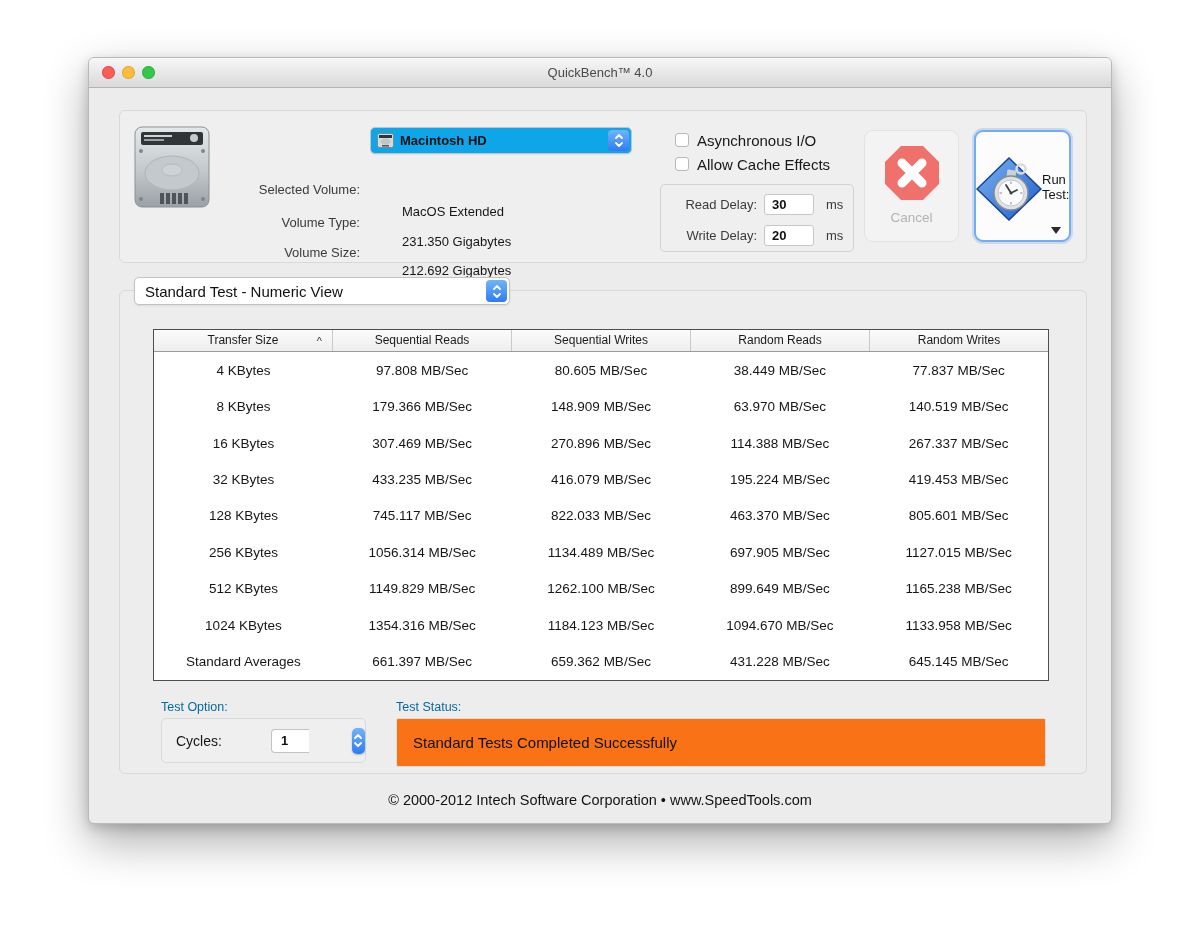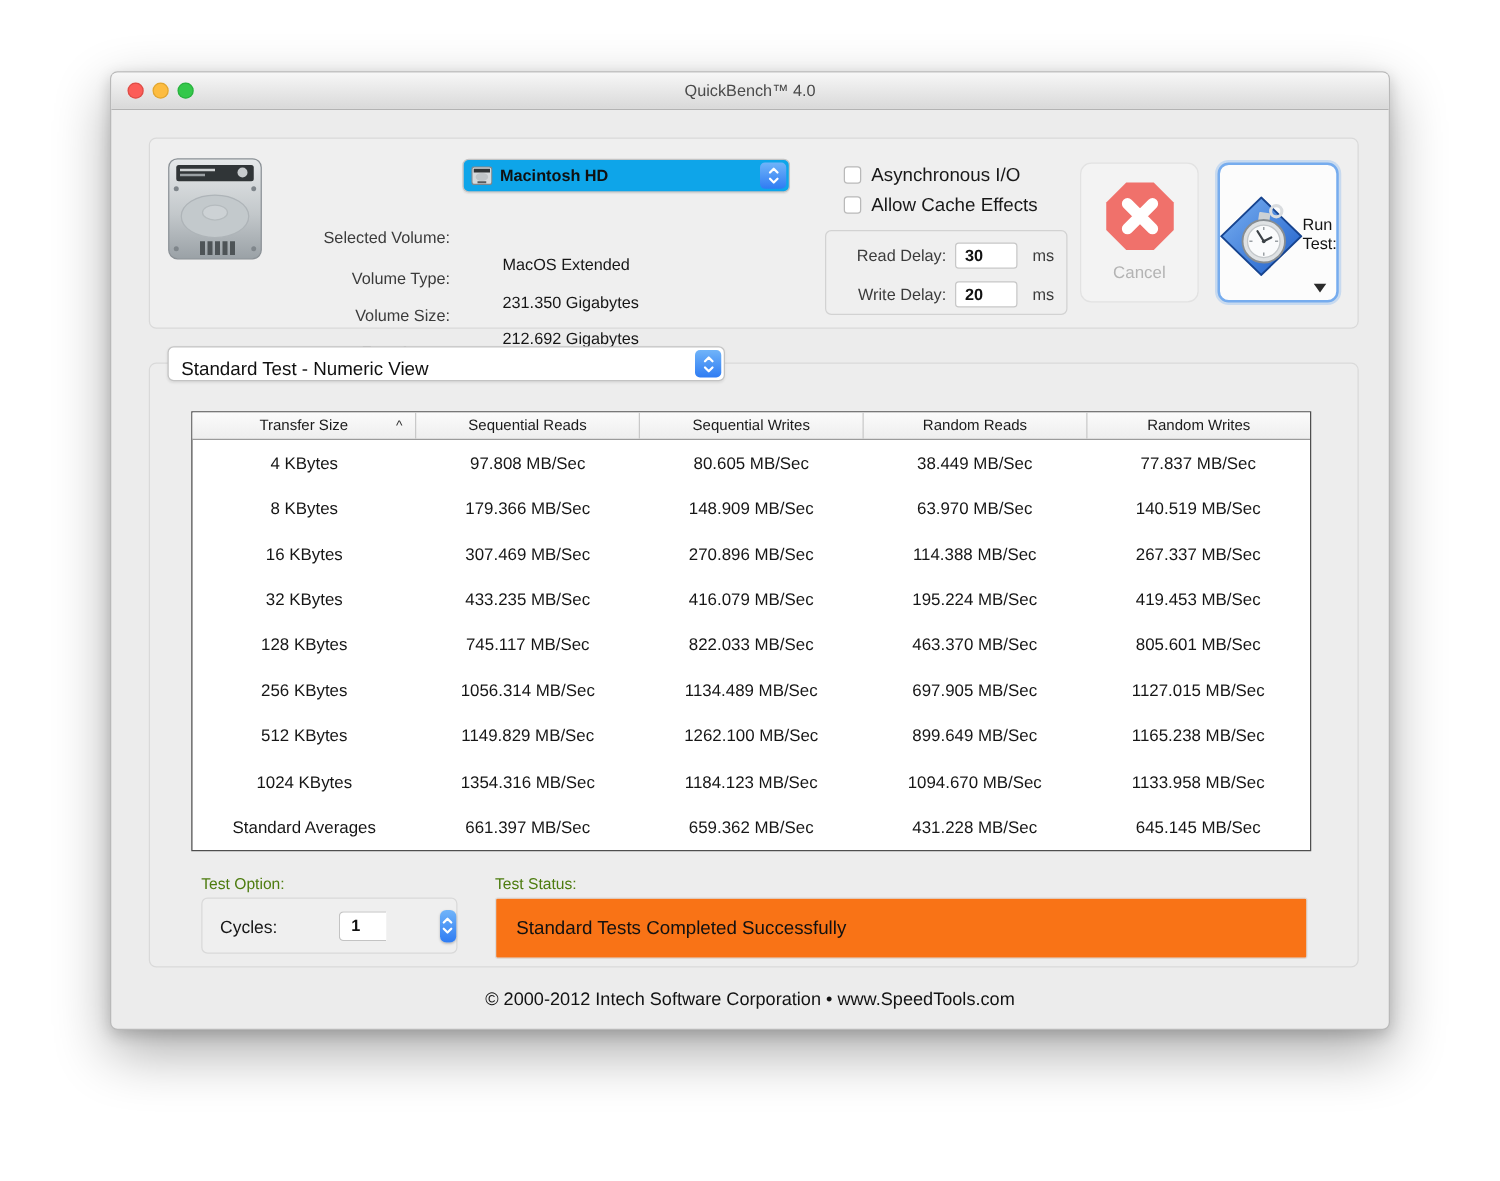--- a/index.html
+++ b/index.html
@@ -64,40 +64,40 @@
     position:absolute;left:854px;top:19px;width:97px;height:112px;background:#fcfcfc;
     border:2px solid #76acee;border-radius:9px;box-sizing:border-box;
     box-shadow:0 0 0 2px rgba(120,175,240,.33);
     display:flex;flex-direction:row;align-items:center;cursor:default;
   }
   .run-label{ margin-top:1px;font-size:13px;color:#141414; }
   .run-caret{ position:absolute;right:8px;bottom:6px;width:0;height:0;
     border-left:5px solid transparent;border-right:5px solid transparent;border-top:7px solid #2b2b2b; }
 
   .view-popup{
-    position:absolute;left:45px;top:189px;width:446px;height:28px;background:#fff;
-    border:1px solid #c3c3c3;border-radius:5px;box-sizing:border-box;display:flex;align-items:flex-end;
+    position:absolute;left:45px;top:189px;width:376px;height:28px;background:#fff;
+    border:1px solid #c3c3c3;border-radius:5px;box-sizing:border-box;display:flex;align-items:center;
     padding-left:10px;box-shadow:0 1px 2px rgba(0,0,0,.08);
   }
   .view-text{ font-size:15px;color:#101010; }
 
   .rtable{
     position:absolute;left:64px;top:241px;width:896px;height:352px;background:#fff;
     border:1px solid #4e4e4e;box-sizing:border-box;display:flex;flex-direction:column;
   }
   .thead{ display:flex;height:22px;background:linear-gradient(#fbfbfb,#eeeeee);border-bottom:1px solid #9b9b9b;box-sizing:border-box; }
   .th{ flex:1;position:relative;text-align:center;font-size:12px;line-height:21px;color:#1a1a1a;
     border-right:1px solid #c9c9c9;box-sizing:border-box; }
   .th:last-child{ border-right:none; }
   .sort-caret{ position:absolute;right:10px;top:1px;font-size:11px;color:#333; }
   .tbody{ flex:1;display:flex;flex-direction:column; }
   .trow{ flex:1;display:flex;align-items:center; }
   .td{ flex:1;text-align:center;font-size:13.5px;color:#161616; }
 
-  .section-label{ position:absolute;font-size:12.5px;color:#4d7c0f; }
+  .section-label{ position:absolute;font-size:12.5px;color:#0369a1; }
   #test-option-label{ left:72px;top:612px; }
   #test-status-label{ left:307px;top:612px; }
   .option-box{
     position:absolute;left:72px;top:630px;width:205px;height:45px;border:1px solid #d9d9d9;border-radius:5px;
     background:#efefef;display:flex;align-items:center;padding-left:14px;box-sizing:border-box;gap:43px;
   }
   .cycles-label{ font-size:14px;color:#161616; }
   .cycles-field{ margin-left:6px;width:56px;height:24px;background:#fff;border:1px solid #c3c3c3;
     border-right:none;border-radius:4px 0 0 4px;font-size:13px;font-weight:bold;color:#111;
     line-height:22px;padding-left:9px;box-sizing:border-box; }

